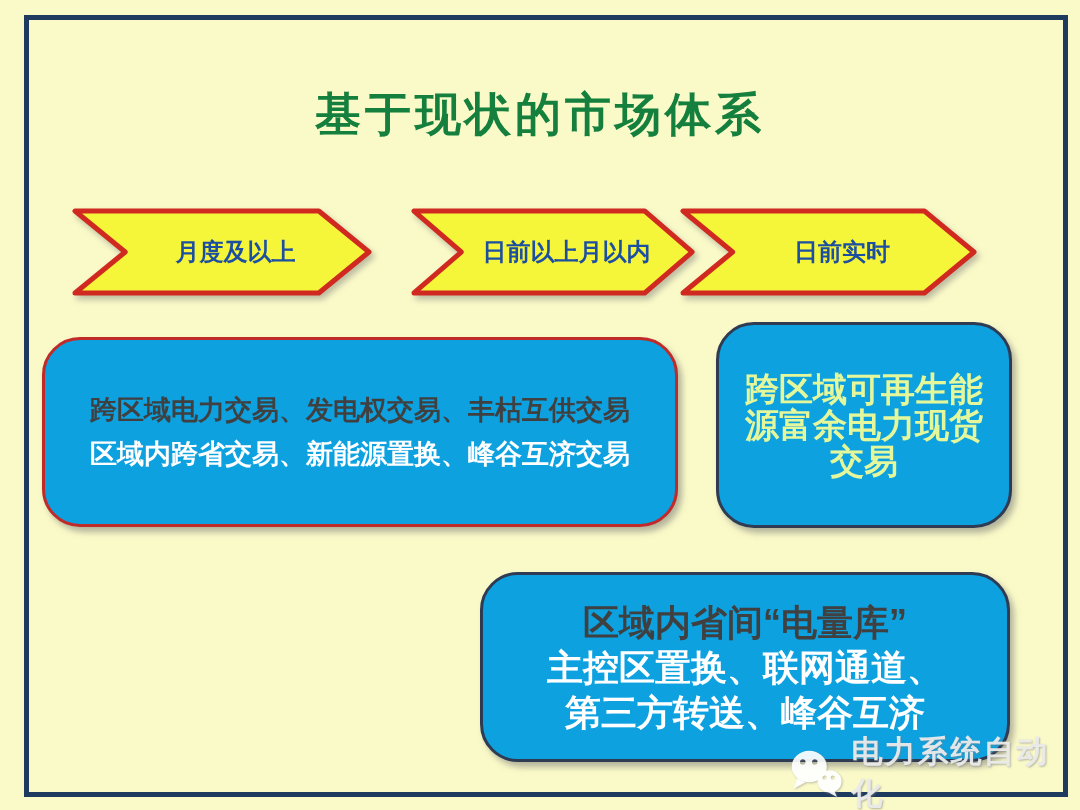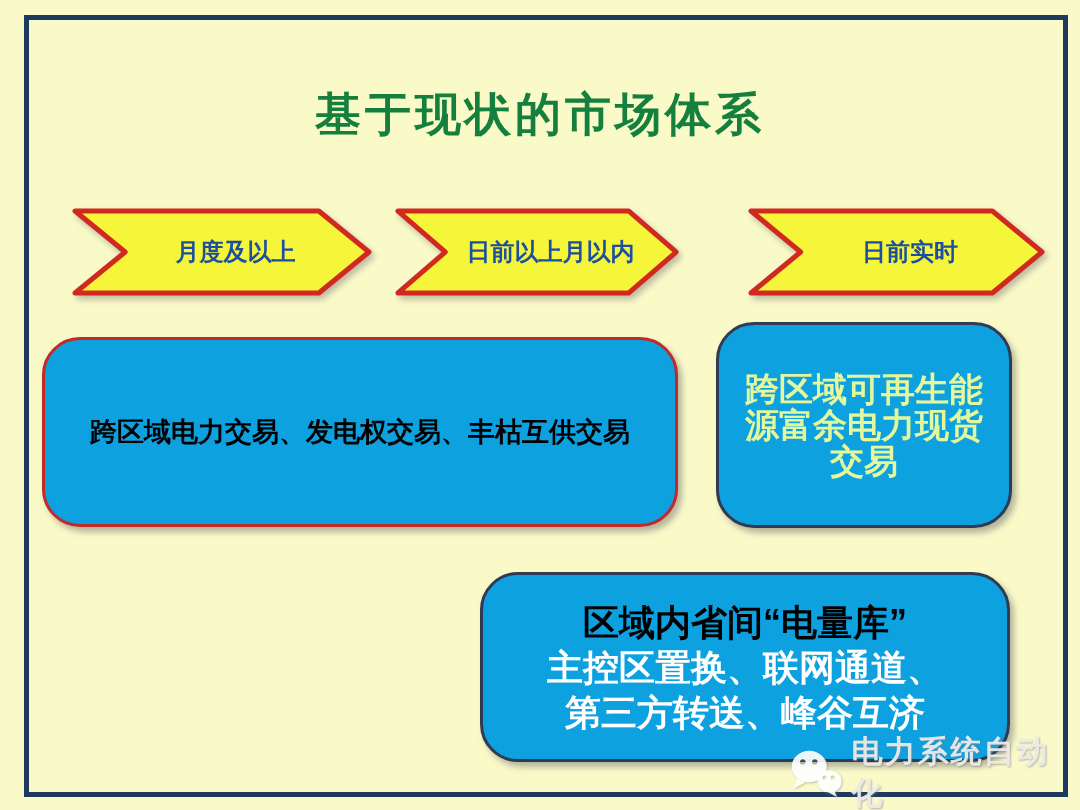--- a/index.html
+++ b/index.html
@@ -21,43 +21,43 @@
     position:absolute;top:208px;height:88px;
     filter:drop-shadow(3px 4px 3px rgba(110,110,110,.45));
   }
   .arrow svg{position:absolute;left:0;top:0;width:100%;height:100%;}
   .arrow .lbl{
     position:absolute;inset:0;display:flex;align-items:center;justify-content:center;
     padding-left:26px;font-size:24px;font-weight:bold;color:#1D4FA0;
     font-family:"Liberation Serif","DejaVu Serif",serif;
   }
   .arrow1{left:72px;width:301px;}
-  .arrow2{left:395px;width:285px;}
-  .arrow3{left:748px;width:298px;}
+  .arrow2{left:411px;width:285px;}
+  .arrow3{left:680px;width:298px;}
   .bluebox{
     position:absolute;background:#0DA1E0;border-radius:38px;
     display:flex;flex-direction:column;align-items:center;justify-content:center;
     box-shadow:4px 5px 6px rgba(110,110,110,.5);
     font-weight:bold;text-align:center;
   }
   .box-left{
     left:42px;top:337px;width:630px;height:184px;
     border:3px solid #C02A28;line-height:44px;font-size:27px;
   }
   .box-right{
     left:716px;top:322px;width:290px;height:200px;
     border:3px solid #2E3B52;line-height:36px;font-size:34px;
   }
   .box-right .para{width:252px;}
   .box-right .para + .para{margin-top:8px;}
   .box-bottom{
     left:480px;top:572px;width:524px;height:184px;
     border:3px solid #2E3B52;line-height:45px;font-size:36px;
   }
-  .t-darkred{color:#000000;}
+  .t-darkred{color:#404040;}
   .t-white{color:#FFFFFF;}
   .t-yellowgreen{color:#E4F79B;}
   .watermark{
     position:absolute;left:788px;top:731px;z-index:5;
     display:flex;align-items:center;gap:8px;
   }
   .watermark .wm-text{
     font-size:31px;font-weight:bold;color:rgba(235,235,235,.95);
     text-shadow:1px 1px 2px rgba(125,125,125,.55);
     letter-spacing:2px;
@@ -88,20 +88,21 @@
 
 <div class="arrow arrow3">
   <svg viewBox="0 0 300 88" preserveAspectRatio="none">
     <polygon points="3,3 246,3 296,44 246,85 3,85 53,44" fill="#F5F53A" stroke="#D02A20" stroke-width="5" stroke-linejoin="round"></polygon>
   </svg>
   <div class="lbl">日前实时</div>
 </div>
 
 <div class="bluebox box-left">
   <div class="t-darkred">跨区域电力交易、发电权交易、丰枯互供交易</div>
+  <div class="t-white">区域内跨省交易、新能源置换、峰谷互济交易</div>
 </div>
 
 <div class="bluebox box-right">
   <div class="para t-yellowgreen">跨区域可再生能源富余电力现货交易</div>
 </div>
 
 <div class="bluebox box-bottom">
   <div class="t-darkred">区域内省间“电量库”</div>
   <div class="t-white">主控区置换、联网通道、</div>
   <div class="t-white">第三方转送、峰谷互济</div>

